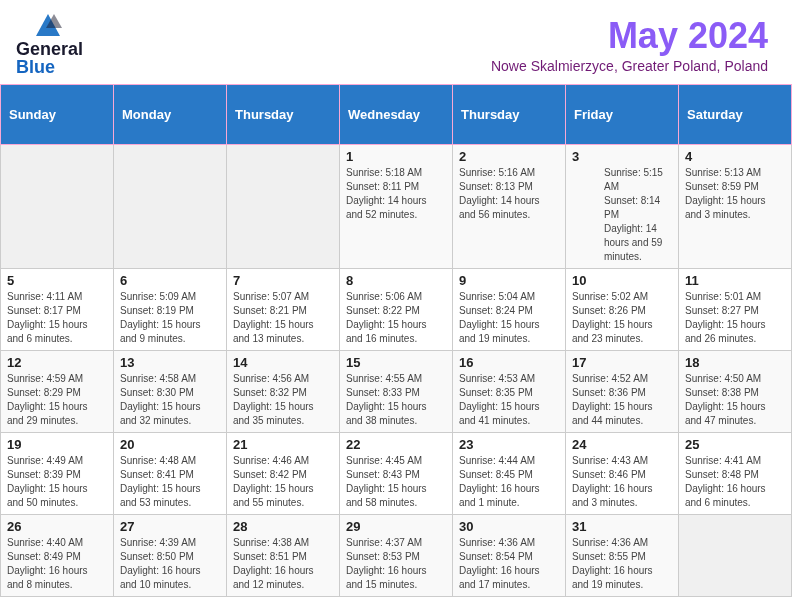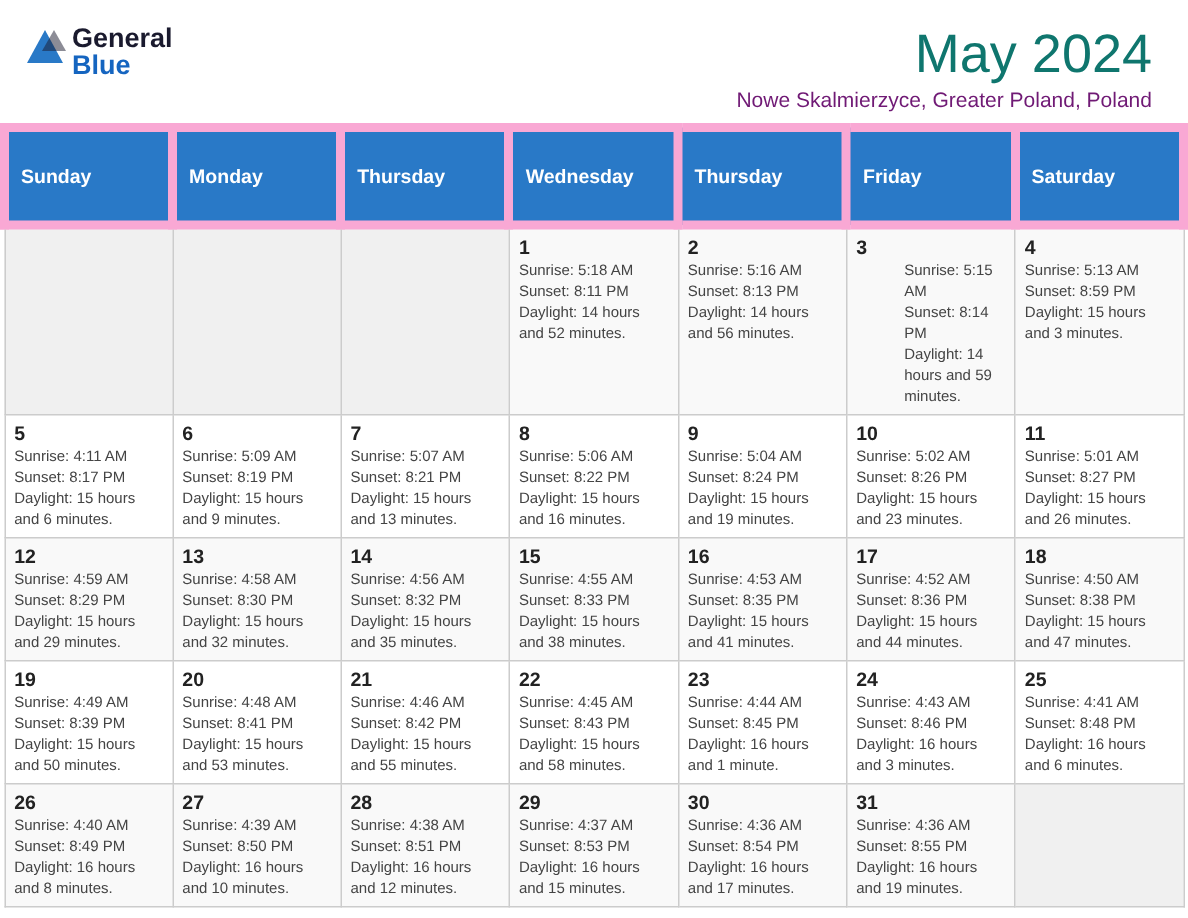--- a/index.html
+++ b/index.html
@@ -11,20 +11,21 @@
     }
     .header {
       display: flex;
       align-items: flex-start;
       justify-content: space-between;
       padding: 16px 24px 8px 16px;
     }
     .logo {
       display: flex;
       align-items: center;
+      flex-direction: column;
     }
     .logo-text {
       display: flex;
       flex-direction: column;
       line-height: 1;
     }
     .logo-general {
       font-size: 18px;
       font-weight: bold;
       color: #1a1a2e;
@@ -38,42 +39,42 @@
       width: 28px;
       height: 28px;
       margin-right: 4px;
       margin-top: -4px;
     }
     .title-section {
       text-align: right;
     }
     .month-title {
       font-size: 36px;
-      font-weight: normal;
-      color: #0f766e;
+      font-weight: bold;
+      color: #8b5cf6;
       line-height: 1.1;
     }
     .subtitle {
       font-size: 14px;
       color: #701a75;
       margin-top: 2px;
     }
     .calendar {
       width: 100%;
       border-collapse: collapse;
       margin: 0;
     }
     .calendar th {
       background-color: #2979c7;
       color: #fff;
       font-size: 13px;
       font-weight: bold;
       padding: 22px 8px;
       text-align: left;
-      border: 6px solid #f9a8d4;
+      border: 1px solid #f9a8d4;
     }
     .calendar td {
       border: 1px solid #ccc;
       vertical-align: top;
       padding: 4px 6px;
       width: 113px;
       min-height: 80px;
       font-size: 10.5px;
       color: #333;
       background: #fff;

